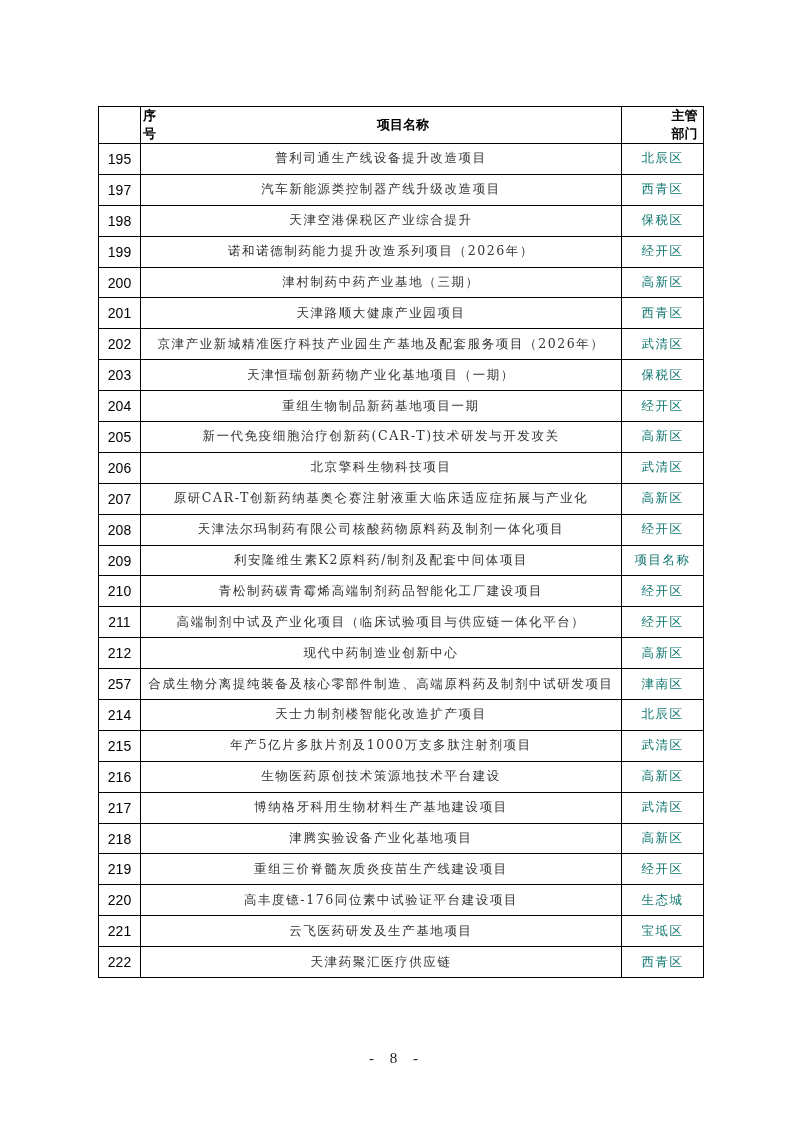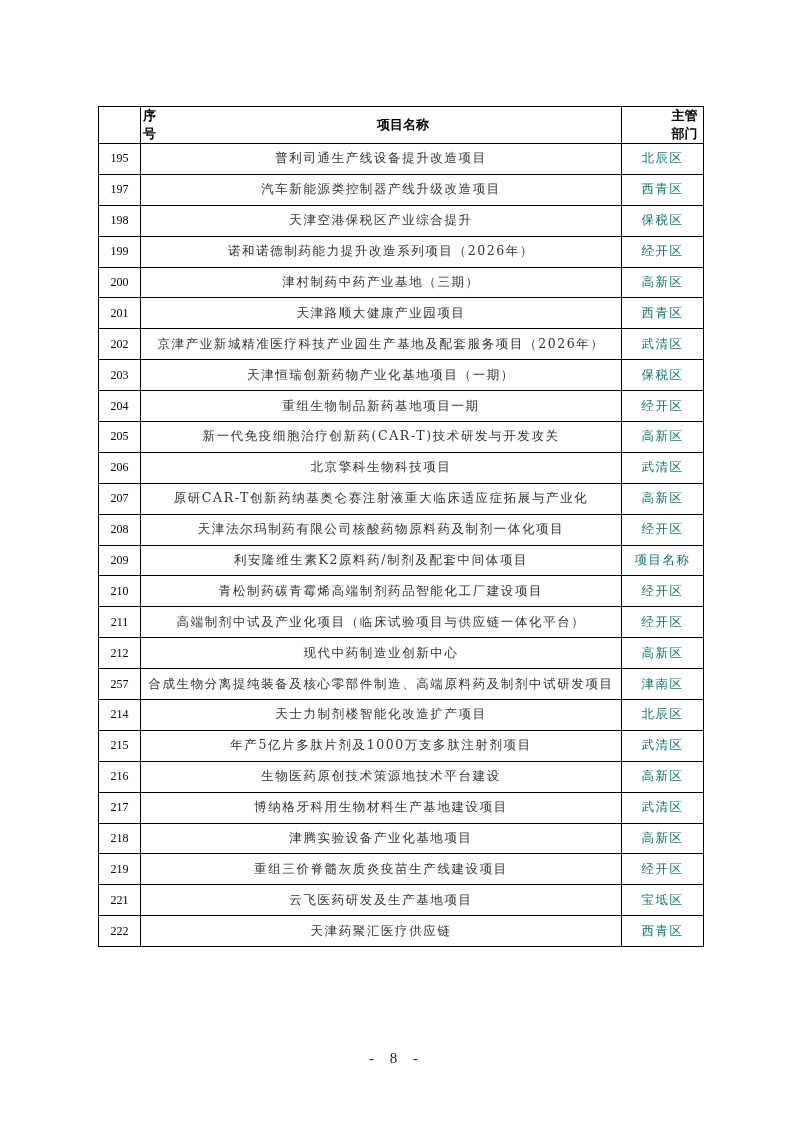--- a/index.html
+++ b/index.html
@@ -5,21 +5,21 @@
   html, body { margin:0; padding:0; background:#ffffff; }
   body { width:793px; height:1122px; position:relative; overflow:hidden;
          font-family:"DejaVu Serif","Liberation Serif",serif; color:#1a1a1a; }
   .page-table { position:absolute; left:98px; top:106px; width:606px;
                 border-collapse:collapse; table-layout:fixed; }
   .page-table td, .page-table th { border:1px solid #000; height:29.9px; padding:0;
                 text-align:center; vertical-align:middle; font-size:12.5px; }
   .page-table th { font-weight:bold; font-family:"DejaVu Sans","Liberation Sans",sans-serif; font-size:13px; color:#000;padding-left:44px; }
   .col-no { width:42px; }
   .col-dept { width:82px; }
-  td.no { font-family:Liberation Serif, serif; font-size:12px; color:#000; }
+  td.no { font-family:Liberation Sans, sans-serif; font-size:14px; color:#000; }
   td.name { letter-spacing:1.6px; color:#333; }
   td.dept { letter-spacing:1.5px; color:#0f766e; }
   .page-number { position:absolute; top:1050px; left:0; width:793px; text-align:center;
                  font-family:"Liberation Serif",serif; font-size:15px; letter-spacing:6px; }
 </style>
 </head>
 <body>
 
 <table class="page-table">
   <colgroup>
@@ -149,20 +149,25 @@
         <td class="no">218</td>
         <td class="name">津腾实验设备产业化基地项目</td>
         <td class="dept">高新区</td>
       </tr>
       <tr>
         <td class="no">219</td>
         <td class="name">重组三价脊髓灰质炎疫苗生产线建设项目</td>
         <td class="dept">经开区</td>
       </tr>
       <tr>
+        <td class="no">220</td>
+        <td class="name">高丰度镱-176同位素中试验证平台建设项目</td>
+        <td class="dept">生态城</td>
+      </tr>
+      <tr>
         <td class="no">221</td>
         <td class="name">云飞医药研发及生产基地项目</td>
         <td class="dept">宝坻区</td>
       </tr>
       <tr>
         <td class="no">222</td>
         <td class="name">天津药聚汇医疗供应链</td>
         <td class="dept">西青区</td>
       </tr>
     </tbody>

